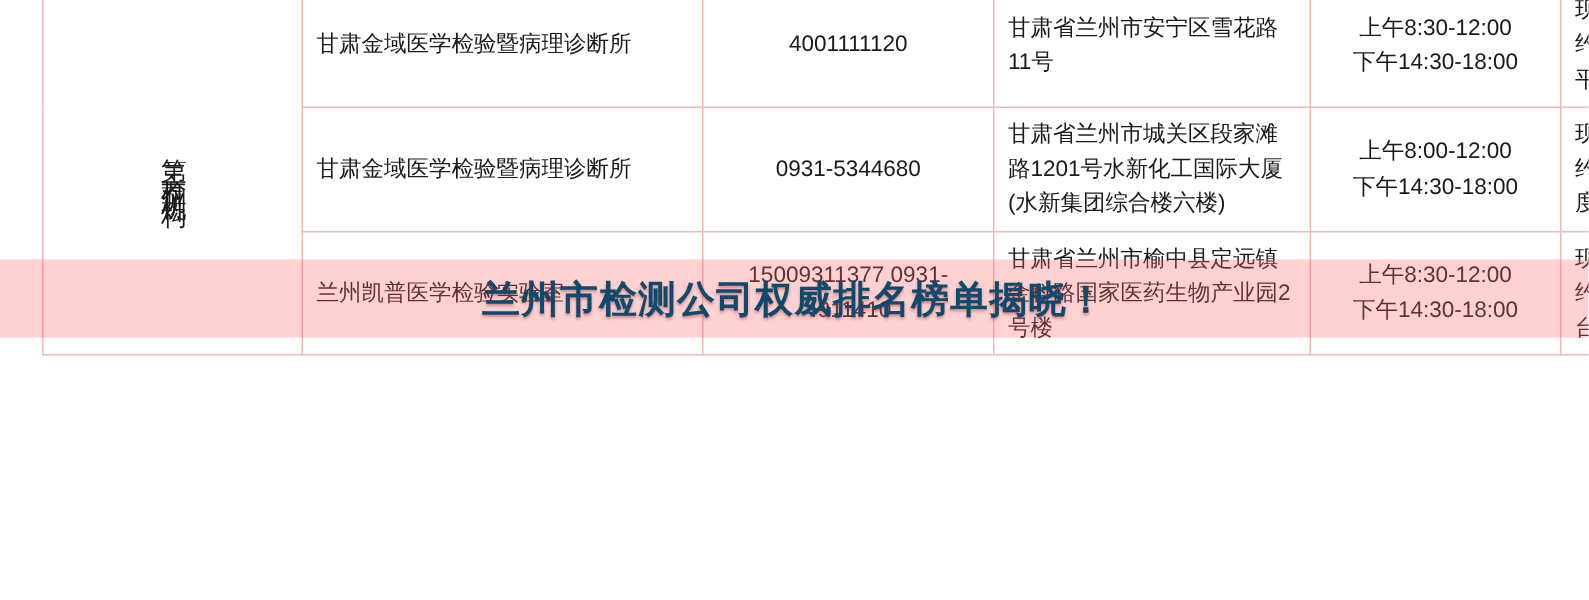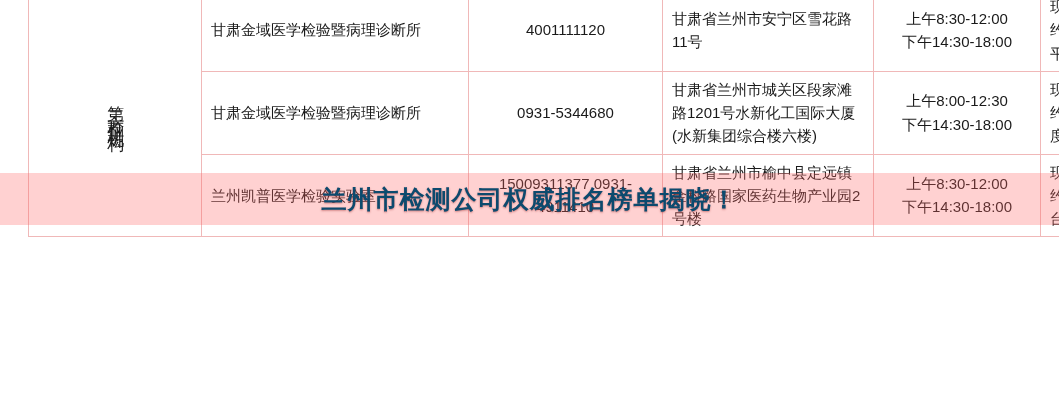--- a/index.html
+++ b/index.html
@@ -124,21 +124,21 @@
           <span class="cell-line">上午8:30-12:00</span>
           <span class="cell-line">下午14:30-18:00</span>
         </td>
         <td class="book-cell">现场预约/电话预约/京东、支付宝平台预约</td>
       </tr>
       <tr>
         <td class="name-cell">甘肃金域医学检验暨病理诊断所</td>
         <td class="phone-cell">0931-5344680</td>
         <td class="addr-cell">甘肃省兰州市城关区段家滩路1201号水新化工国际大厦(水新集团综合楼六楼)</td>
         <td class="time-cell">
-          <span class="cell-line">上午8:00-12:30</span>
+          <span class="cell-line">上午8:00-12:00</span>
           <span class="cell-line">下午14:30-18:00</span>
         </td>
         <td class="book-cell">现场预约/电话预约/支付宝、百度、天猫平台预约</td>
       </tr>
       <tr>
         <td class="name-cell">兰州凯普医学检验实验室</td>
         <td class="phone-cell">15009311377
 0931-4911410</td>
         <td class="addr-cell">甘肃省兰州市榆中县定远镇金科路国家医药生物产业园2号楼</td>
         <td class="time-cell">

